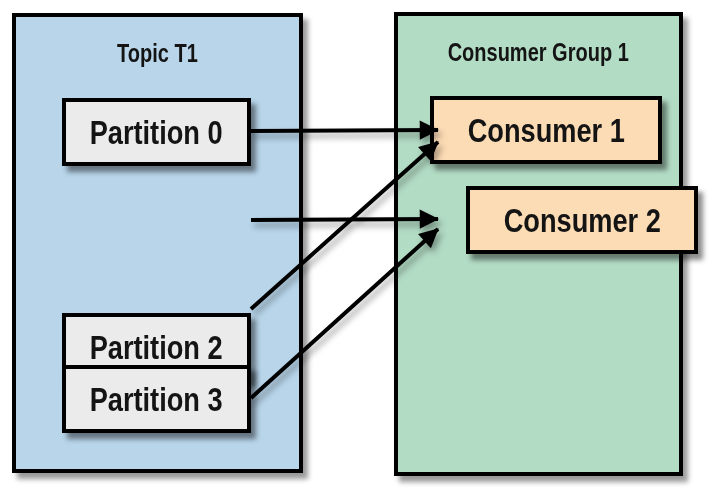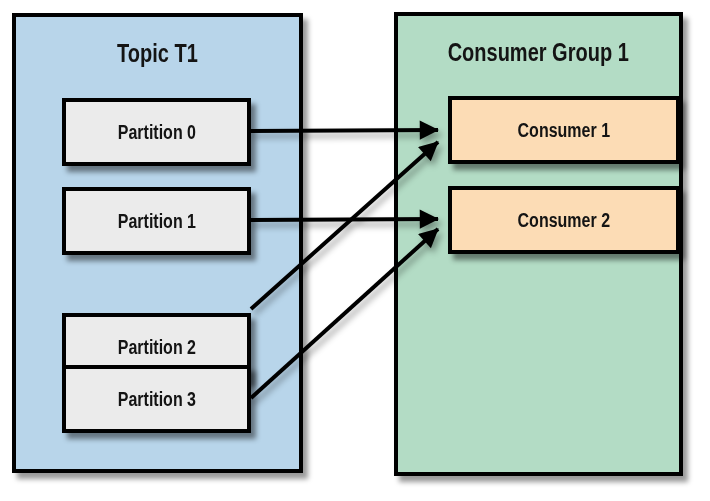--- a/index.html
+++ b/index.html
@@ -40,41 +40,41 @@
     white-space: nowrap;
   }
   .item {
     position: absolute;
     box-sizing: border-box;
     border: 4px solid #000000;
     box-shadow: 5px 6px 5px rgba(0,0,0,0.45);
     display: flex;
     align-items: center;
     justify-content: center;
-    font-size: 20px;
+    font-size: 34px;
     font-weight: bold;
     color: #141414;
     white-space: nowrap;
   }
   .partition {
     left: 62px;
     width: 189px; height: 68px;
     background: #ebebeb;
   }
   .consumer {
-    left: 448px;
+    left: 430px;
     width: 232px; height: 68px;
     background: #fcdcb5;
   }
   .p0 { top: 98px; }
   .p1 { top: 187px; }
   .p2 { top: 276px; margin-top: 37px; }
   .p3 { top: 365px; justify-content: center; }
   .c0 { top: 96px; }
-  .c1 { top: 186px; }
+  .c1 { top: 186px; margin-left: 36px; }
   .cond {
     display: inline-block;
     transform: scaleX(0.80);
     transform-origin: center center;
   }
   svg.arrows {
     position: absolute;
     left: 0; top: 0;
     width: 710px; height: 501px;
     pointer-events: none;
@@ -98,23 +98,20 @@
 
   <div class="box group-box">
     <div class="box-title">
       <span class="cond">Consumer Group 1</span>
     </div>
   </div>
 
   <div class="item partition p0">
     <span class="cond">Partition 0</span>
   </div>
-  <div class="item partition p1">
-    <span class="cond">Partition 1</span>
-  </div>
   <div class="item partition p2">
     <span class="cond">Partition 2</span>
   </div>
   <div class="item partition p3">
     <span class="cond">Partition 3</span>
   </div>
 
   <div class="item consumer c0">
     <span class="cond">Consumer 1</span>
   </div>

